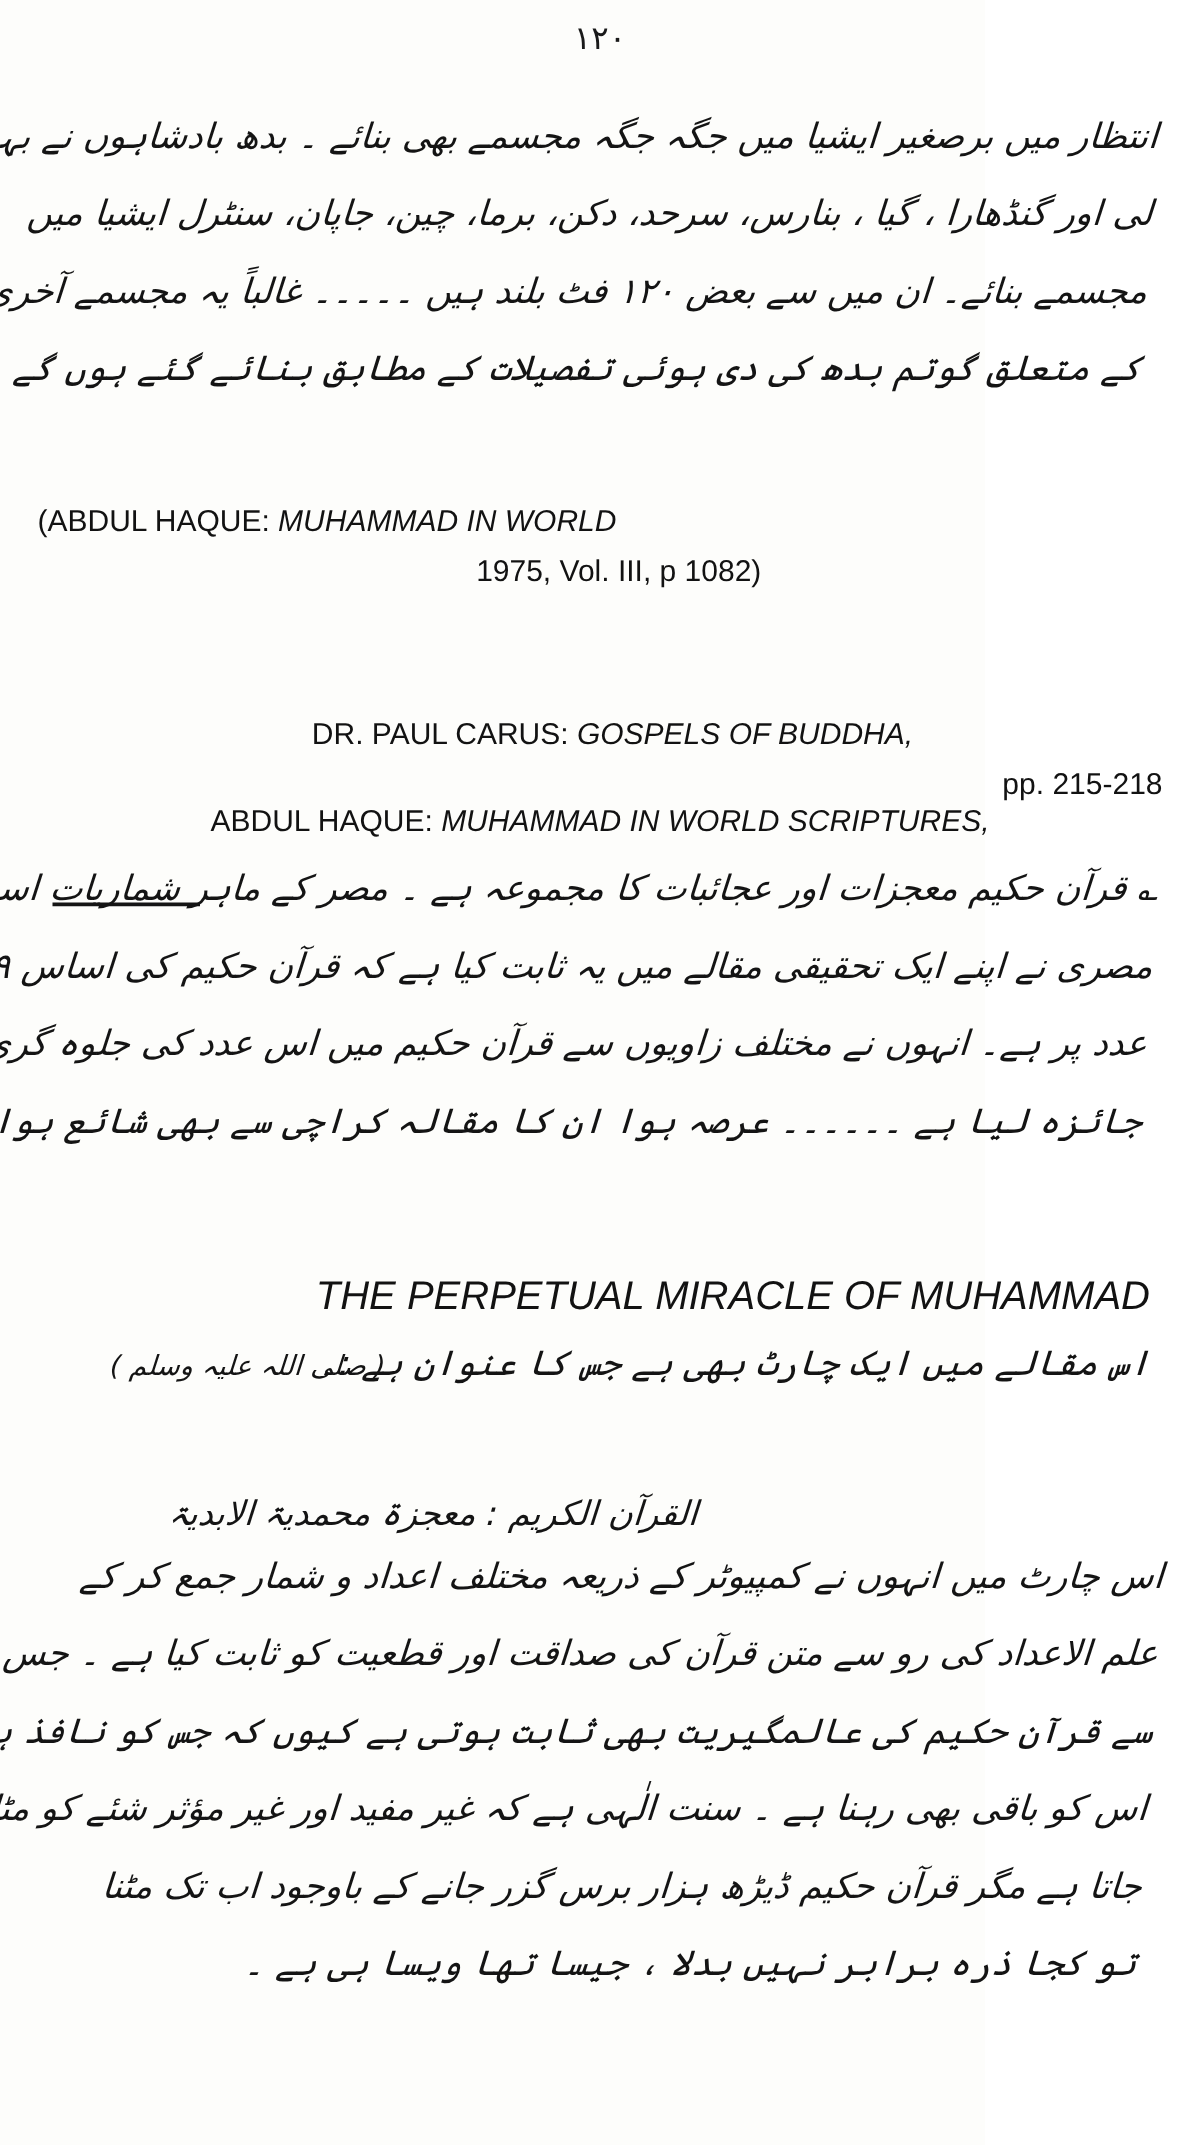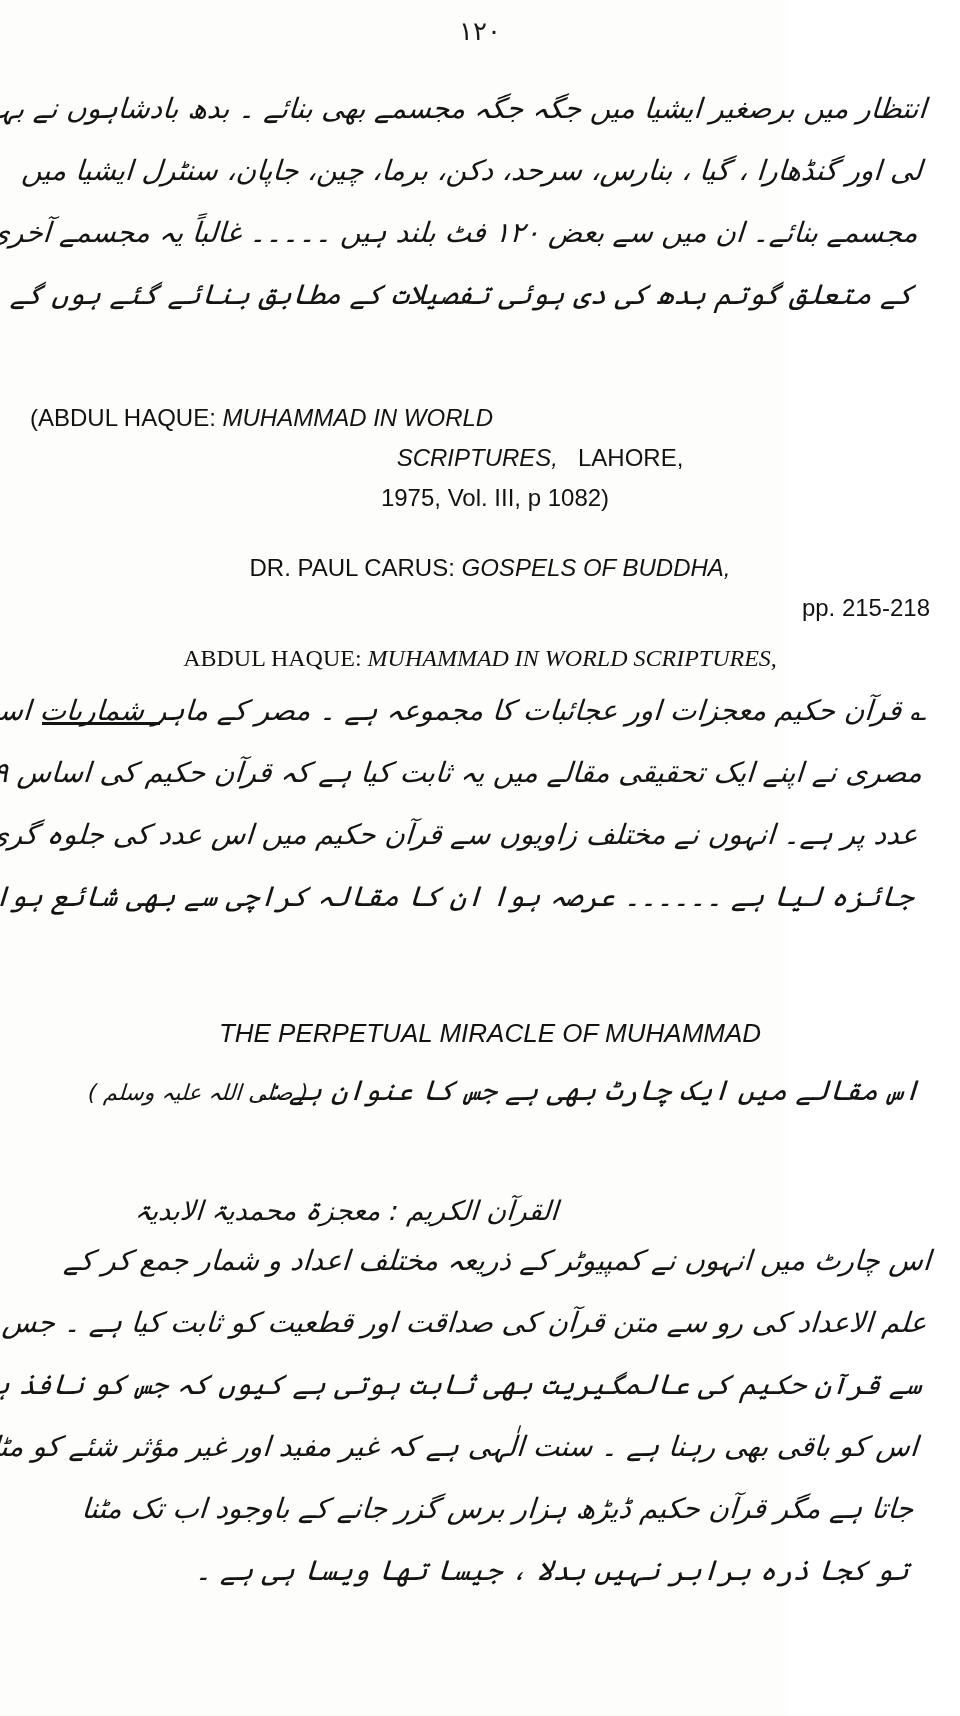--- a/index.html
+++ b/index.html
@@ -72,47 +72,47 @@
     left: 30px;
   }
   .citation .ln { display: block; white-space: nowrap; }
   .em { font-style: italic; }
 
   #cite-1 { top: 398px; }
   #cite-1 .l1 { padding-right: 40px; }
   #cite-1 .l2 { text-align: center; padding-left: 120px; }
   #cite-1 .l3 { text-align: center; padding-left: 30px; }
 
-  #cite-2 { top: 548px; }
+  #cite-2 { top: 568px; }
   #cite-2 .l1 { text-align: center; padding-left: 20px; }
   #cite-2 .l2 { text-align: right; padding-left: 30px; }
 
   #cite-3 { top: 638px; }
-  #cite-3 .l1 { text-align: center; font-family: Liberation Serif, serif; }
+  #cite-3 .l1 { text-align: center; }
   #cite-3 .l2 { text-align: left; padding-left: 60px; }
 
   .rule {
     position: absolute;
     top: 722px;
     left: 42px;
     width: 118px;
     height: 3px;
     background: #151515;
   }
 
   
   .title-line {
     position: absolute;
     left: 60px;
     width: 860px;
     font-family: "Liberation Sans", sans-serif;
     font-style: italic;
-    font-size: 26px;
+    font-size: 32px;
     color: #121212;
-    text-align: center;
+    text-align: right;
     white-space: nowrap;
   }
   #perpetual { top: 1018px; }
 
   .urdu-small {
     position: absolute;
     direction: rtl;
     font-family: "DejaVu Sans", sans-serif;
     font-size: 22px;
     color: #141414;
@@ -137,21 +137,20 @@
 
   <div class="urdu-block" id="urdu-top">
     <span class="urdu-line">انتظار میں برصغیر ایشیا میں جگہ جگہ مجسمے بھی بنائے ۔ بدھ بادشاہوں نے بہت دلچسپی</span>
     <span class="urdu-line indent-1">لی اور گنڈھارا ، گیا ، بنارس، سرحد، دکن، برما، چین، جاپان، سنٹرل ایشیا میں</span>
     <span class="urdu-line">مجسمے بنائے۔ ان میں سے بعض ۱۲۰ فٹ بلند ہیں ۔۔۔۔۔ غالباً یہ مجسمے آخری نبی</span>
     <span class="urdu-line indent-2">کے متعلق گوتم بدھ کی دی ہوئی تفصیلات کے مطابق بنائے گئے ہوں گے ۔</span>
   </div>
 
   <div class="citation" id="cite-1">
     <span class="ln l1"><span>(ABDUL HAQUE: </span><span class="em">MUHAMMAD IN WORLD</span></span>
-    <span class="ln l2"><span class="em">SCRIPTURES,</span>&nbsp;&nbsp; <span>LAHORE,</span></span>
     <span class="ln l3">1975, Vol. III, p  1082)</span>
   </div>
 
   <div class="citation" id="cite-2">
     <span class="ln l1"><span>DR. PAUL CARUS: </span><span class="em">GOSPELS OF BUDDHA,</span></span>
     <span class="ln l2">pp. 215-218</span>
   </div>
 
   <div class="citation" id="cite-3">
     <span class="ln l1"><span>ABDUL HAQUE: </span><span class="em">MUHAMMAD IN WORLD SCRIPTURES,</span></span>

